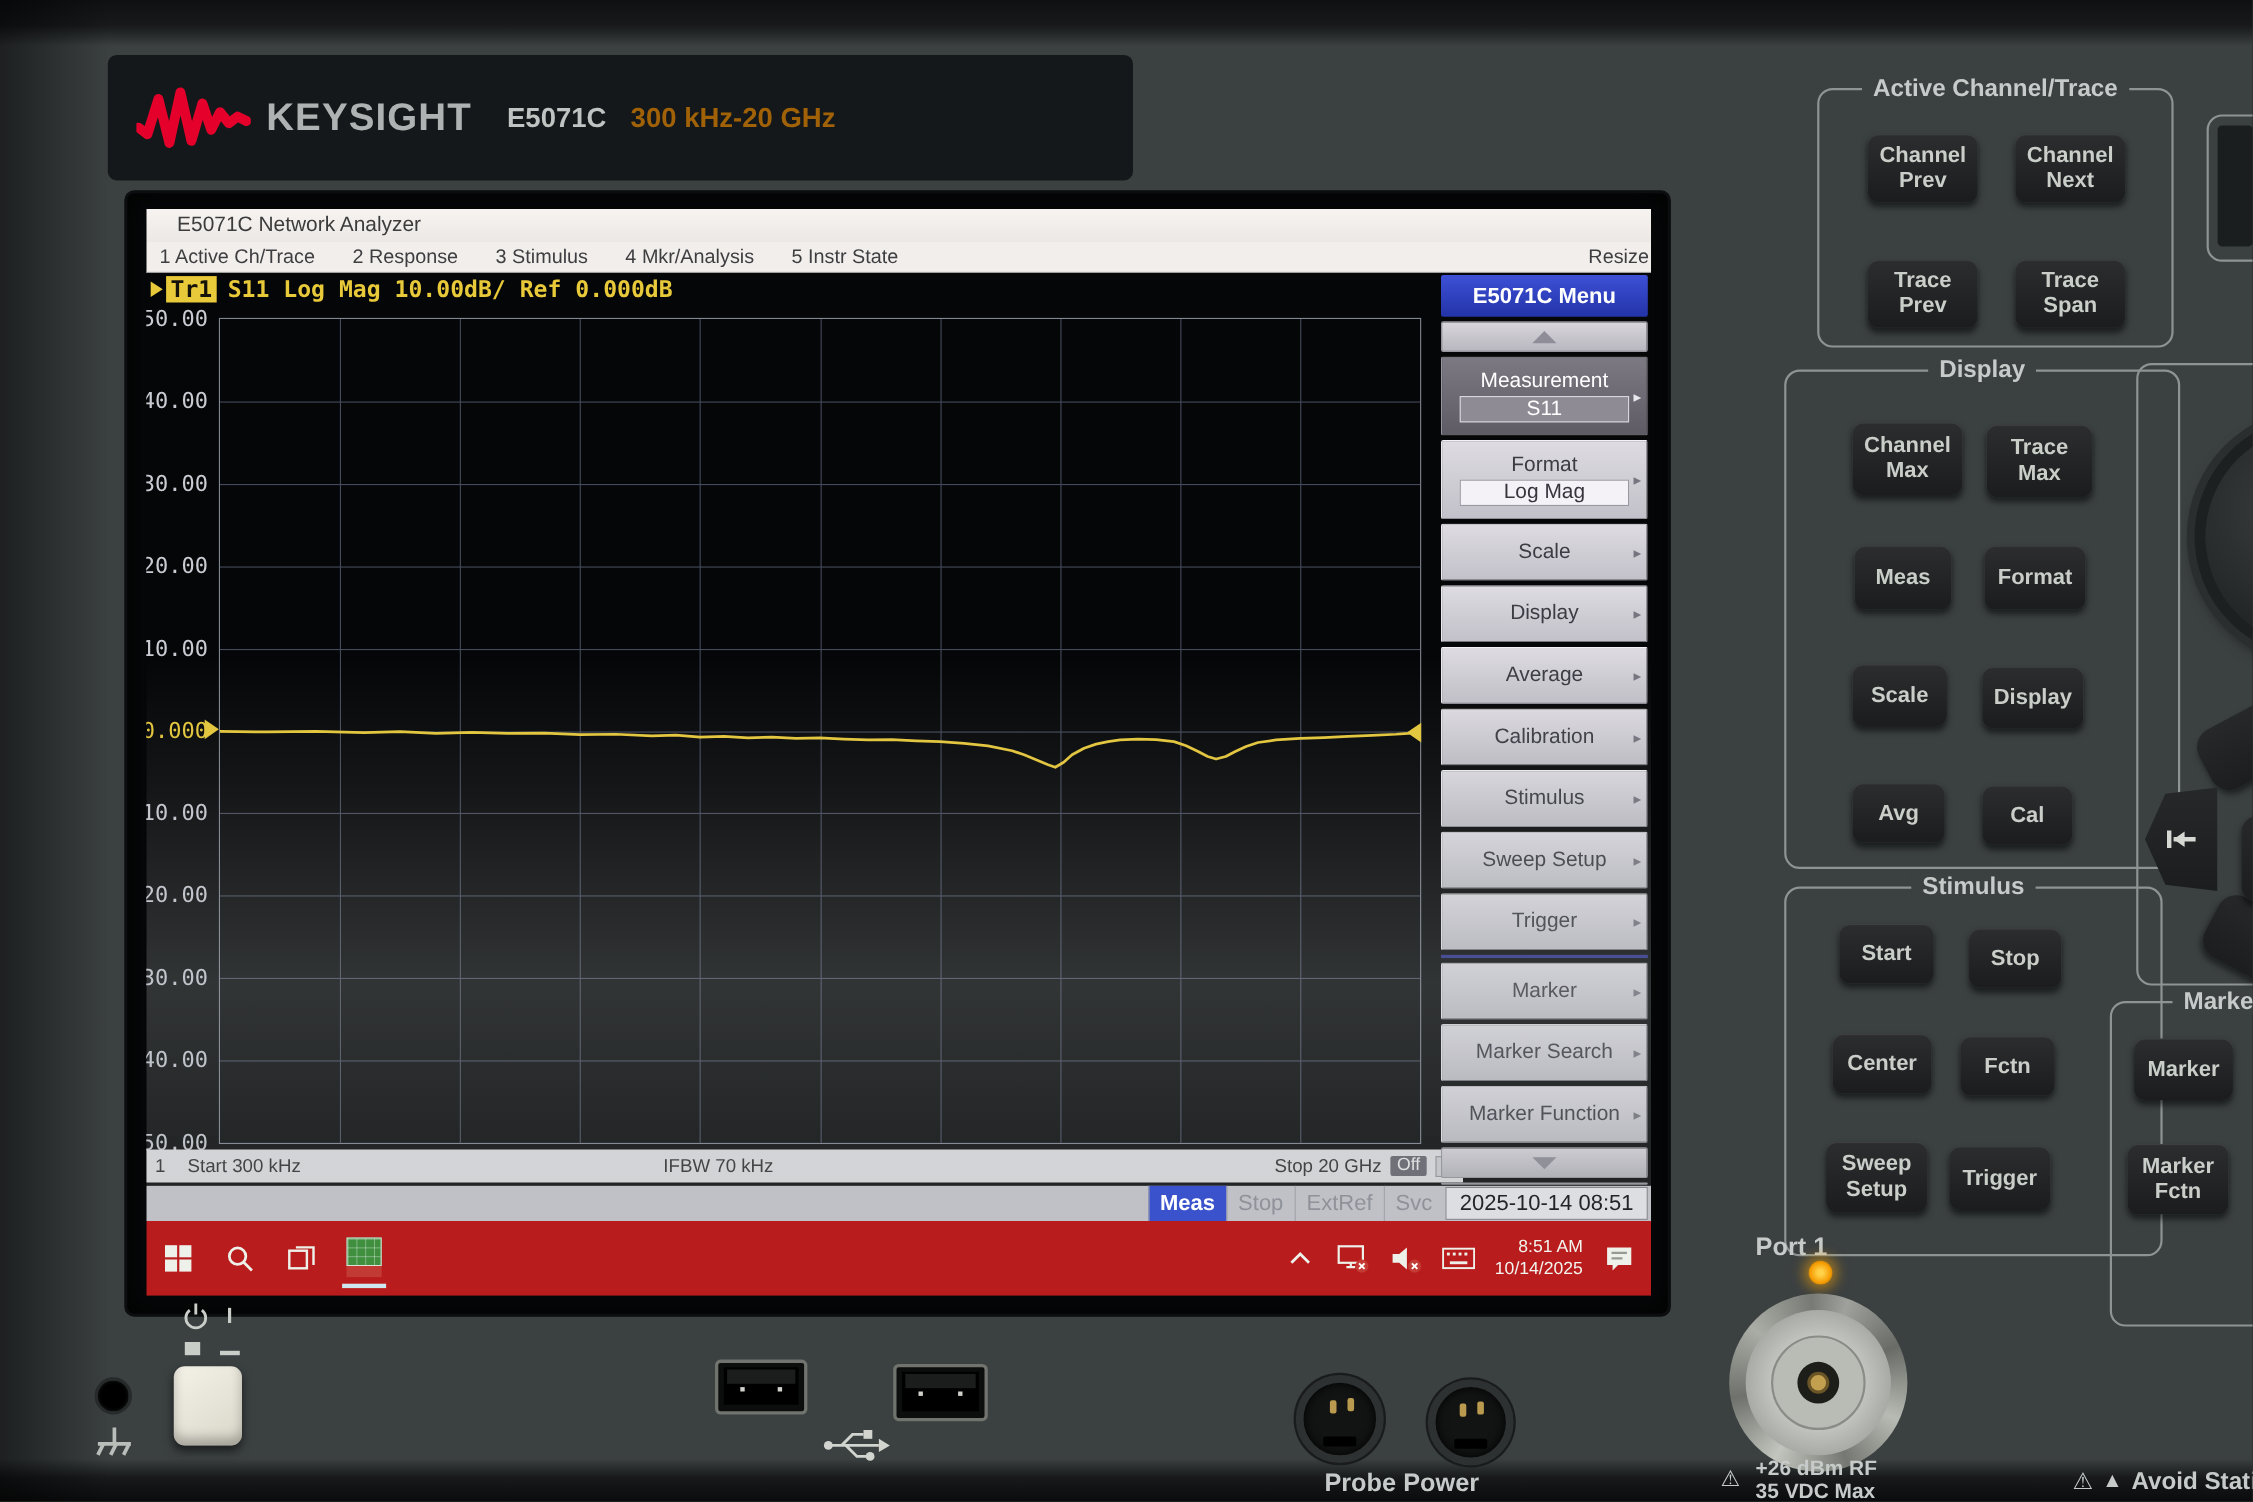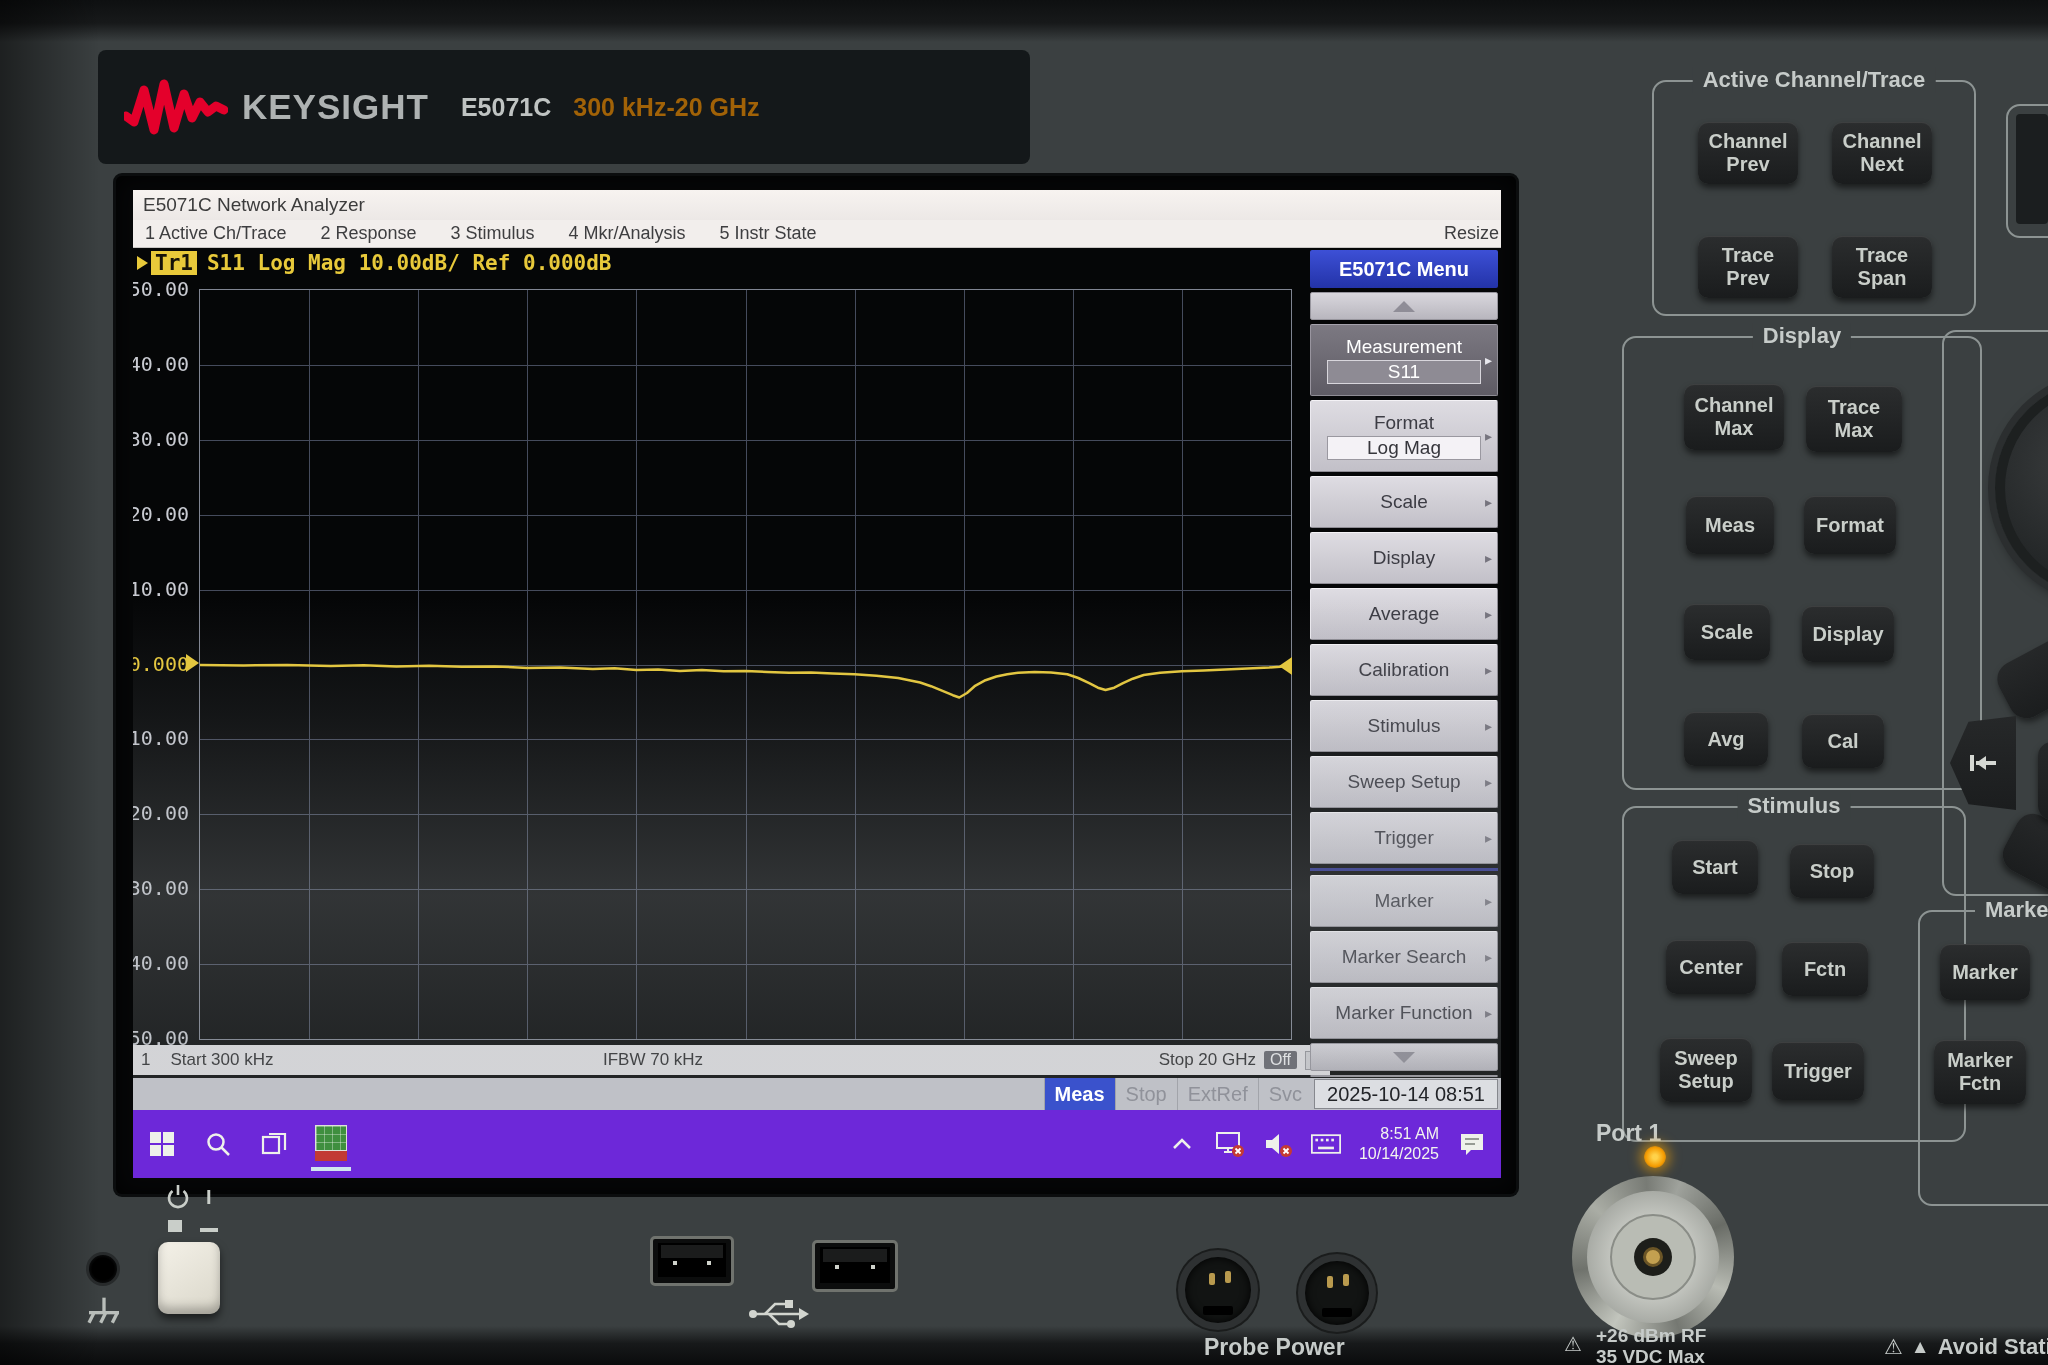--- a/index.html
+++ b/index.html
@@ -18,21 +18,21 @@
     display:flex;align-items:center;padding-left:26px;box-sizing:border-box;}
   .brand-name{font-size:35px;font-weight:bold;color:#aeb2b2;letter-spacing:1px;margin-left:14px;}
   .brand-product{font-size:31px;font-weight:bold;color:#d3d6d5;margin-left:52px;}
   .brand-model{font-size:25px;font-weight:bold;color:#bfc3c2;margin-left:32px;}
   .brand-range{font-size:25px;font-weight:bold;color:#a16207;margin-left:22px;}
   
   .bezel{left:116px;top:176px;width:1400px;height:1018px;background:#060708;border-radius:6px;
     box-shadow:0 0 0 3px #0b0d0e, inset 0 0 26px rgba(0,0,0,.9);}
   .screen{left:133px;top:190px;width:1368px;height:988px;background:#07080a;overflow:hidden;}
   .titlebar{left:0;top:0;width:1368px;height:30px;background:linear-gradient(#f7f3f0,#ece8e6);
-    color:#3c3c3c;font-size:19px;line-height:30px;padding-left:10px;box-sizing:border-box;}
+    color:#3c3c3c;font-size:19px;line-height:30px;padding-left:28px;box-sizing:border-box;}
   .menubar{left:0;top:30px;width:1368px;height:28px;background:#f2eeec;border-bottom:1px solid #c9c6c4;
     display:flex;align-items:center;font-size:18px;color:#3e3e40;padding:0 0 0 12px;box-sizing:border-box;}
   .menubar span.mitem{margin-right:34px;cursor:default;}
   .menubar .resize{margin-left:auto;margin-right:2px;}
   .display{left:0;top:58px;width:1368px;height:830px;background:#050607;}
   .trace-hdr{left:4px;top:2px;height:26px;display:flex;align-items:center;
     font-family:"DejaVu Sans Mono",monospace;font-weight:bold;font-size:21px;color:#e8c93a;}
   .tr-arrow{width:0;height:0;border-left:11px solid #e8c93a;border-top:7px solid transparent;
     border-bottom:7px solid transparent;margin-right:3px;}
   .tr-badge{background:#e8c93a;color:#151209;padding:0 4px;margin-right:10px;}
@@ -72,21 +72,21 @@
   .sm-item.sel .sm-val{background:#8e8b94;border-color:#d8d6dc;color:#fff;}
   .sm-divider{height:3px;background:#2a2f8a;flex:none;}
   .sm-blank{flex:1;background:linear-gradient(#d2d0d6,#bcbac2);border:1px solid #97959d;border-radius:2px;}
   
   .statusrow{left:0;top:888px;width:1368px;height:32px;background:#bfc1c7;display:flex;
     justify-content:flex-end;align-items:center;font-size:20px;}
   .mode{padding:0 10px;height:32px;line-height:32px;color:#90929a;border-left:1px solid #a2a4aa;}
   .mode.active{background:#3a52cc;color:#fff;font-weight:bold;}
   .dtbox{background:#dcdee2;color:#222428;border:1px solid #86888e;height:28px;line-height:28px;
     padding:0 12px;margin:0 3px 0 2px;}
-  .taskbar{left:0;top:920px;width:1368px;height:68px;background:#6d28d9;display:flex;align-items:center;
+  .taskbar{left:0;top:920px;width:1368px;height:68px;background:#b91c1c;display:flex;align-items:center;
     padding:0 14px;box-sizing:border-box;gap:26px;}
   .tb-icon{width:30px;height:30px;display:flex;align-items:center;justify-content:center;flex:none;}
   .appicon{width:32px;height:38px;position:relative;flex:none;}
   .appicon .top{position:absolute;left:0;top:0;width:32px;height:26px;background:#3f8f3f;
     background-image:linear-gradient(rgba(255,255,255,.35) 1px,transparent 1px),linear-gradient(90deg,rgba(255,255,255,.35) 1px,transparent 1px);
     background-size:8px 8px;border:1px solid #dde2da;box-sizing:border-box;}
   .appicon .bot{position:absolute;left:0;top:26px;width:32px;height:10px;background:#c23a34;}
   .appicon .ul{position:absolute;left:-4px;bottom:-8px;width:40px;height:4px;background:#cfe6ee;}
   .tray{margin-left:auto;display:flex;align-items:center;gap:18px;}
   .clock{color:#f2f4ee;font-size:16px;text-align:right;line-height:1.25;}

